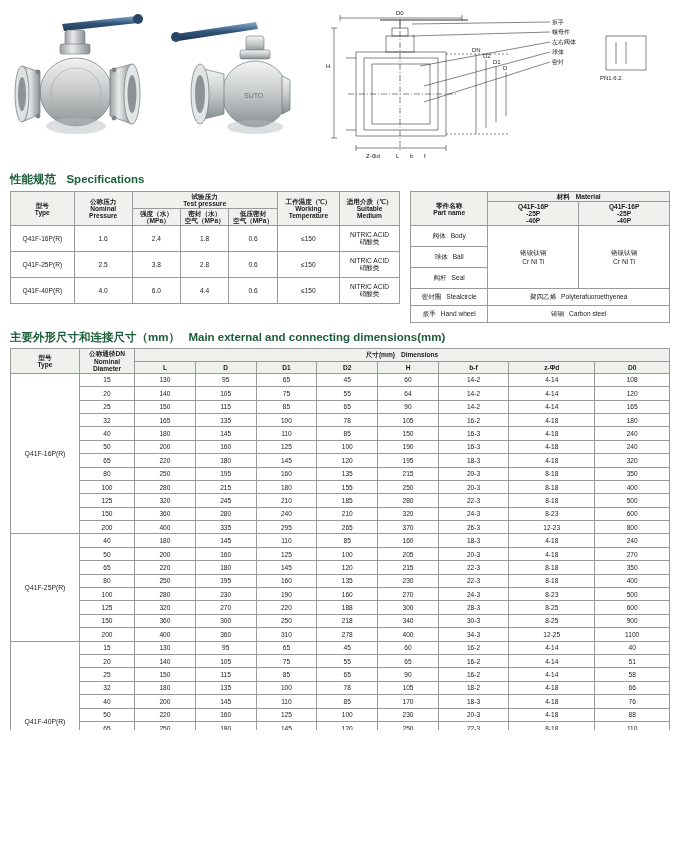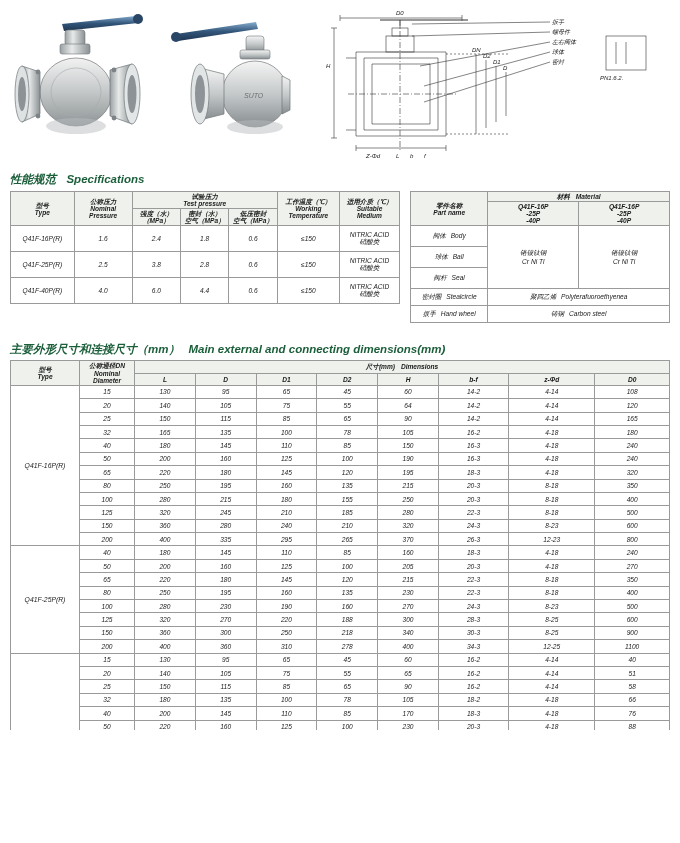--- a/index.html
+++ b/index.html
@@ -1,21 +1,21 @@
 <!DOCTYPE html>
 <html><head>
 <meta charset="utf-8">
 <style>
   html,body{margin:0;padding:0;}
   body{
     width:680px;height:843px;background:#ffffff;
     font-family:"Liberation Sans", sans-serif;
     color:#1a1a1a;-webkit-font-smoothing:antialiased;
   }
-  .page{position:relative;width:680px;height:730px;overflow:hidden;font-style:italic;}
+  .page{position:relative;width:680px;height:730px;overflow:hidden;}
 
   
   .topimgs{display:flex;gap:0;padding:6px 10px 0 10px;height:165px;box-sizing:border-box;}
   .photo{position:relative;}
   .ph1{width:150px;}
   .ph2{width:140px;}
   .drawing{flex:1;position:relative;}
 
   
   .sect-title{font-size:11.5px;font-weight:bold;color:#1b5e3a;margin:0;}
@@ -355,21 +355,21 @@
           <td colspan="2">
             <span style="display:inline">铸钢</span>
             <span style="display:inline;margin-left:3px">Carbon steel</span>
           </td>
         </tr>
       </tbody>
         </table>
     </div>
   </div>
 
-  <div class="title-row" style="margin-top:16px;">
+  <div class="title-row" style="margin-top:4px;">
     <div style="width:100%">
       <span class="sect-title">主要外形尺寸和连接尺寸（mm）</span>
       <span class="sect-title" style="margin-left:4px;">Main external and connecting dimensions(mm)</span>
     </div>
   </div>
 
   <div class="dim-wrap dim">
     <table class="tb">
       <tbody>
           <tr>

